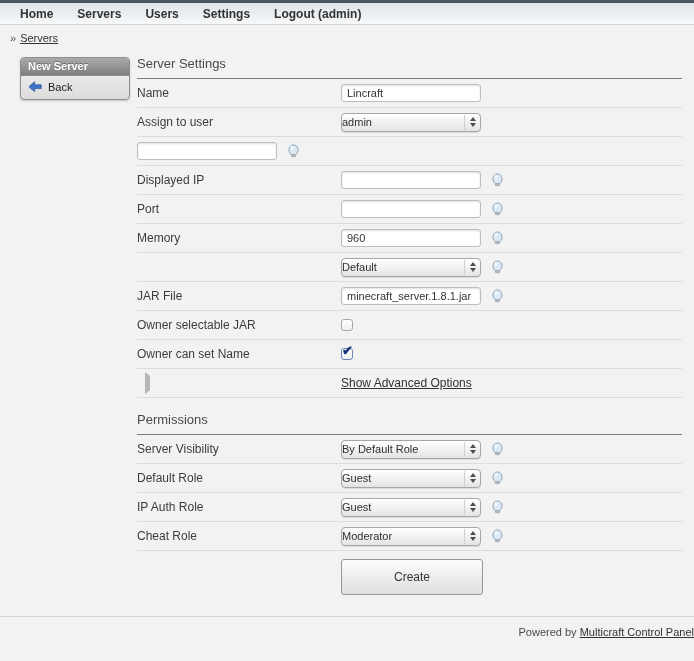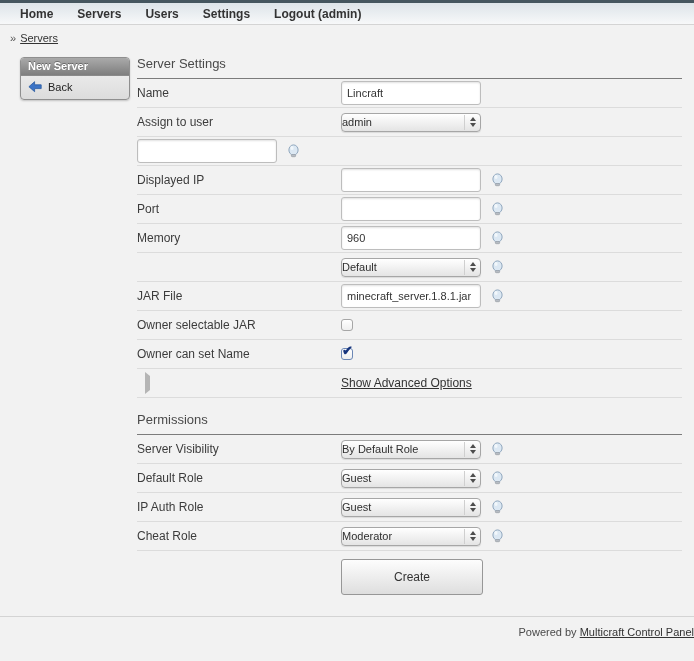--- a/index.html
+++ b/index.html
@@ -53,21 +53,21 @@
   }
   .heading-rule { border: none; border-top: 1px solid #7c7c7c; margin: 0; }
   
   .row {
     display: flex; align-items: center; min-height: 29px;
     border-bottom: 1px solid #dcdcdc;
   }
   .row.no-border { border-bottom: none; }
   .row-label { width: 204px; flex: 0 0 204px; font-size: 12px; color: #3c3c3c; }
   .text-input {
-    width: 140px; height: 24px;
+    width: 140px; height: 18px;
     border: 1px solid #bdbdbd; border-radius: 3px;
     box-shadow: inset 0 1px 2px rgba(0,0,0,.12);
     padding: 1px 5px; font-size: 11px; color: #333;
     font-family: "Liberation Sans", sans-serif; background: #fff;
   }
   .select {
     width: 140px; height: 19px;
     border: 1px solid #a6a6a6; border-radius: 4px;
     background: linear-gradient(#ffffff, #e4e4e4);
     box-shadow: 0 1px 1px rgba(0,0,0,.1);

